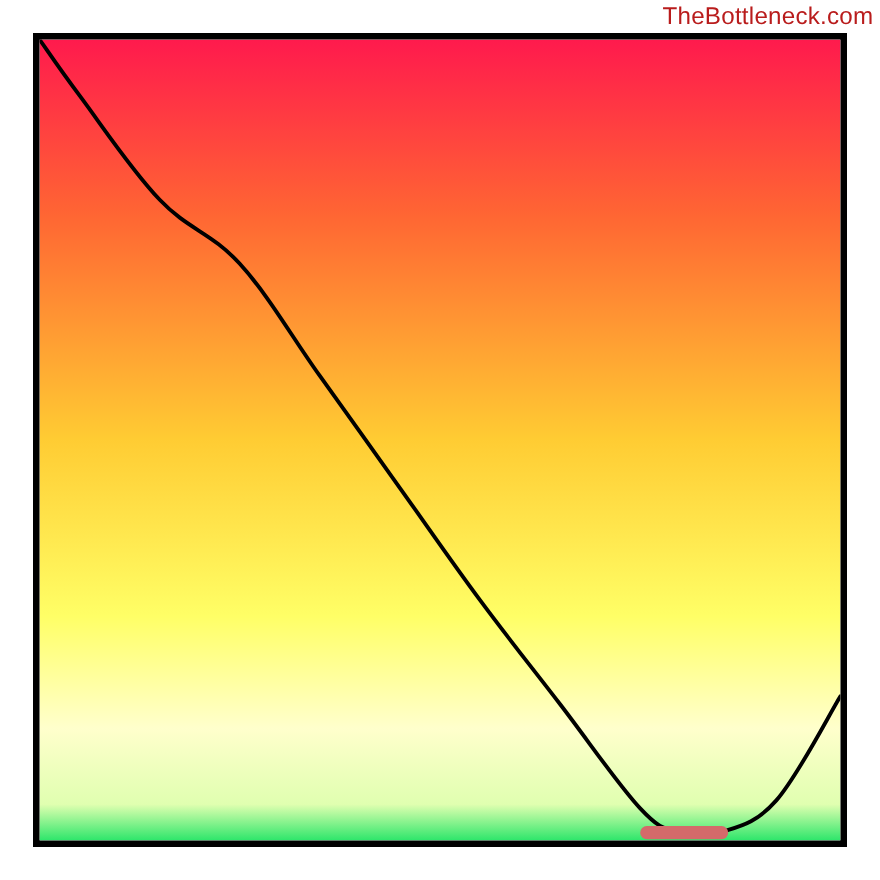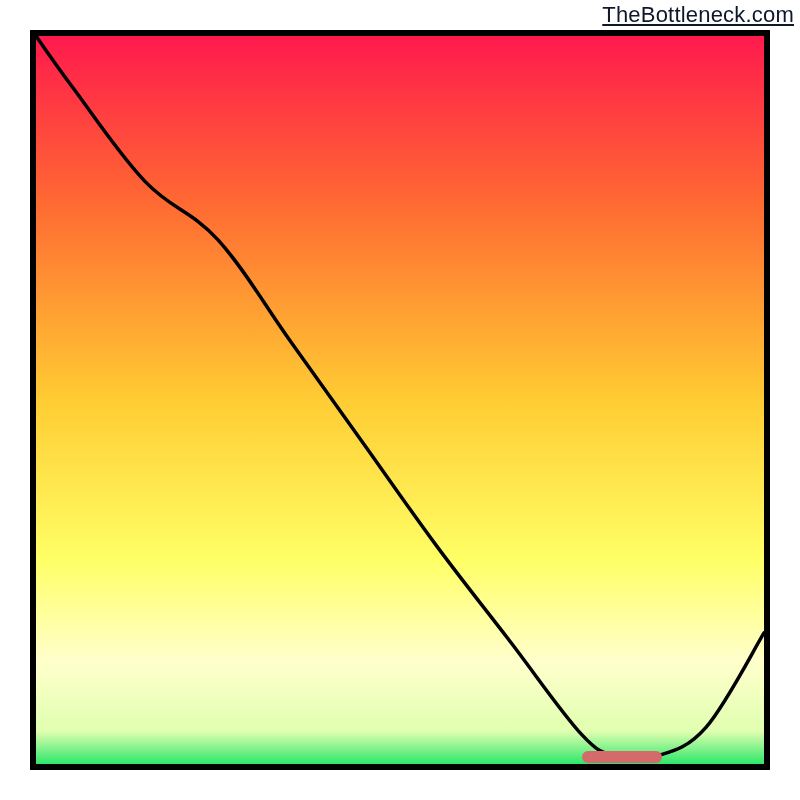--- a/index.html
+++ b/index.html
@@ -14,24 +14,23 @@
   .frame {
     position: relative;
     width: 800px;
     height: 800px;
   }
   .attribution {
     position: absolute;
     top: 2px;
     right: 6px;
     font-size: 22px;
-    color: #0f172a;
+    color: #b91c1c;
     letter-spacing: 0.2px;
     user-select: none;
-    text-decoration: underline;
   }
   .plot-border {
     position: absolute;
     left: 30px;
     top: 30px;
     width: 740px;
     height: 740px;
     border: 6px solid #000;
     box-sizing: border-box;
   }

